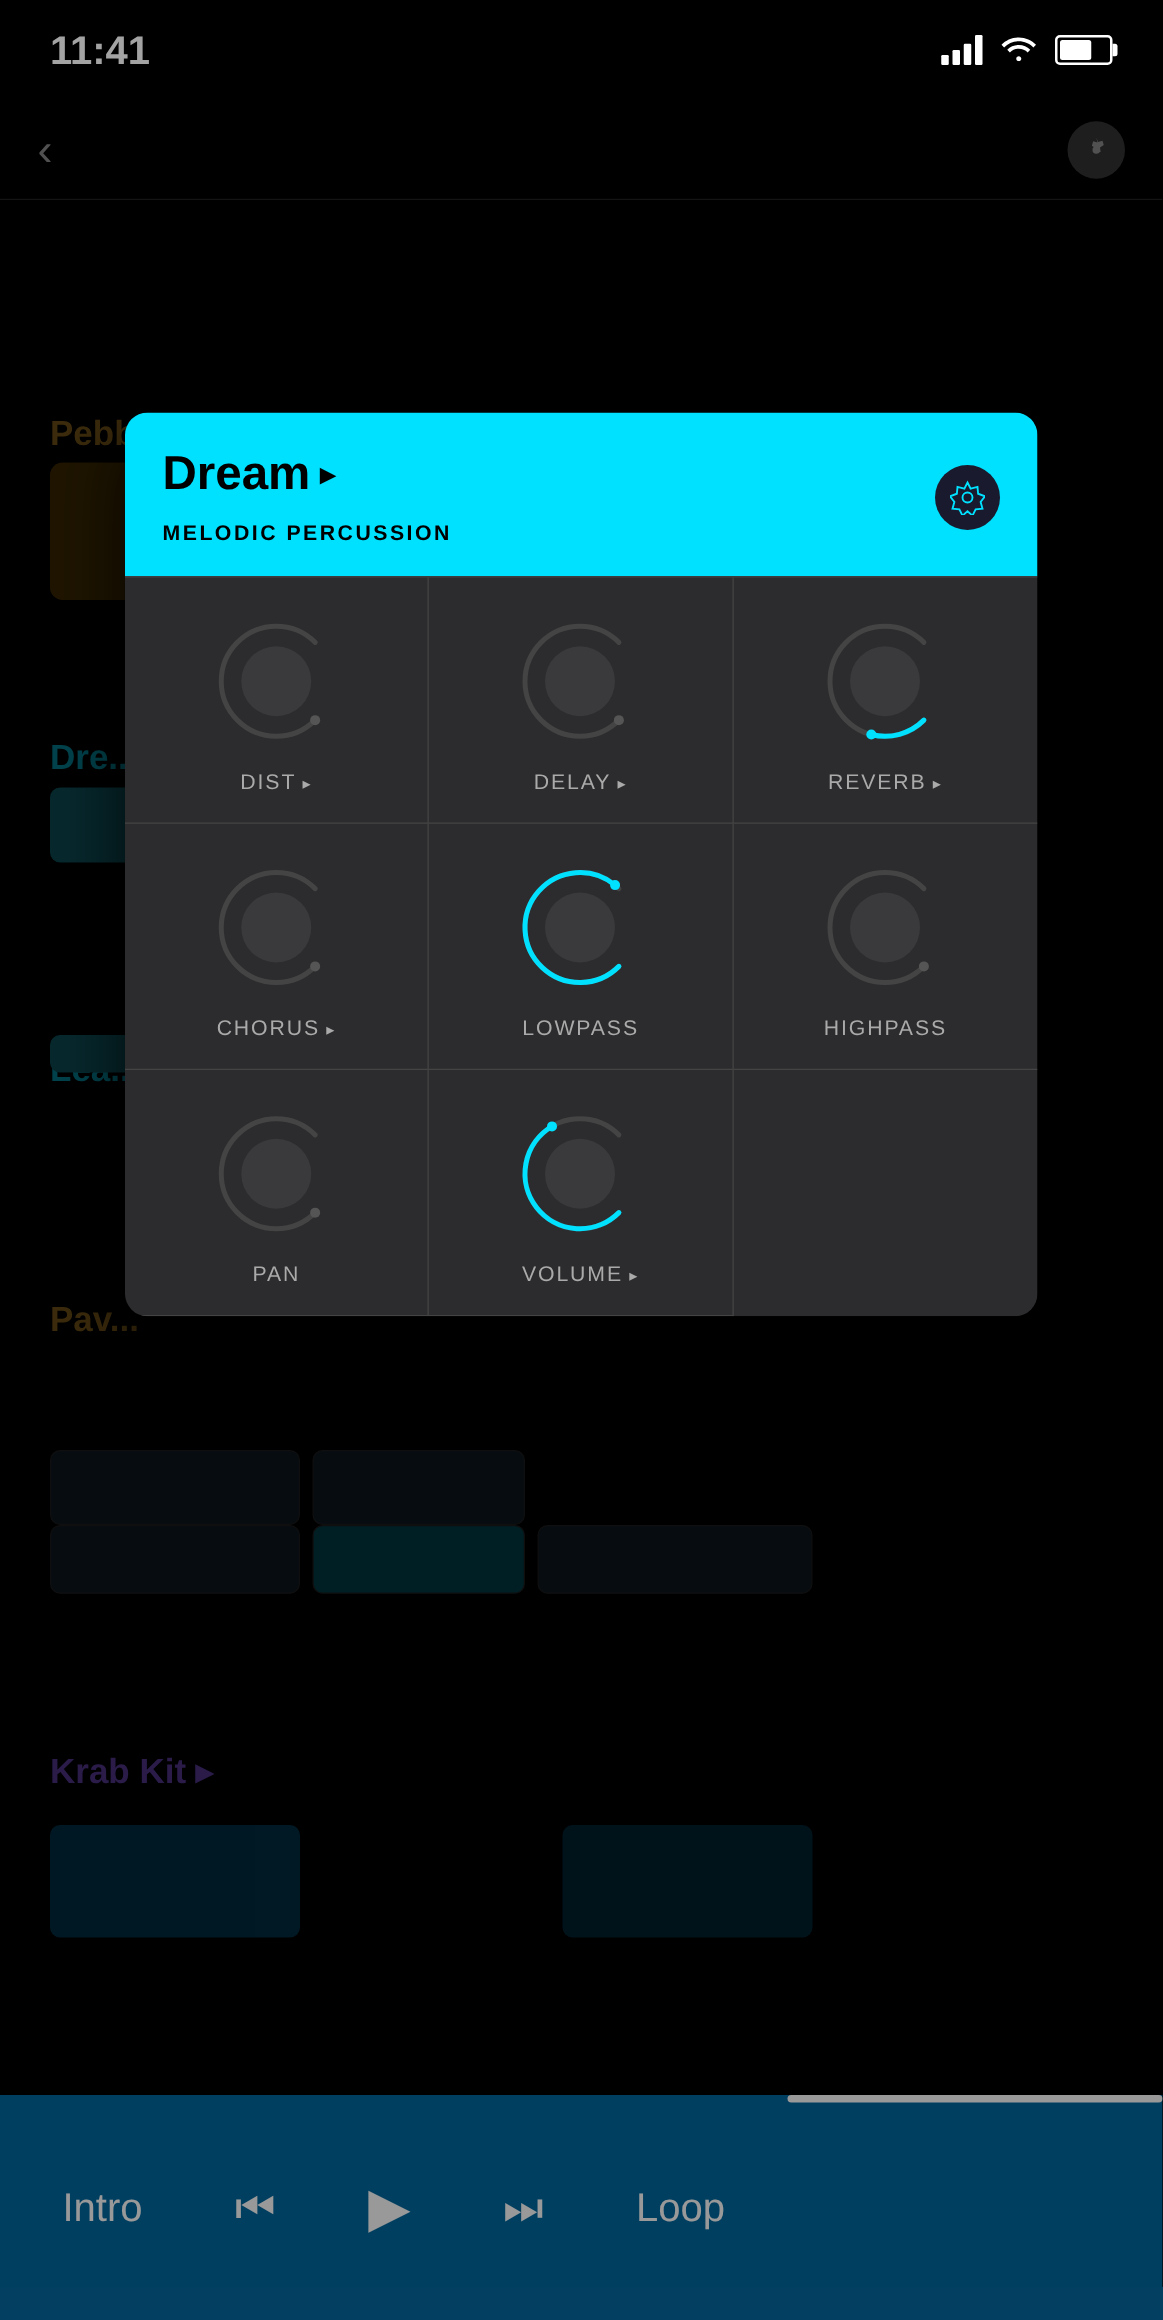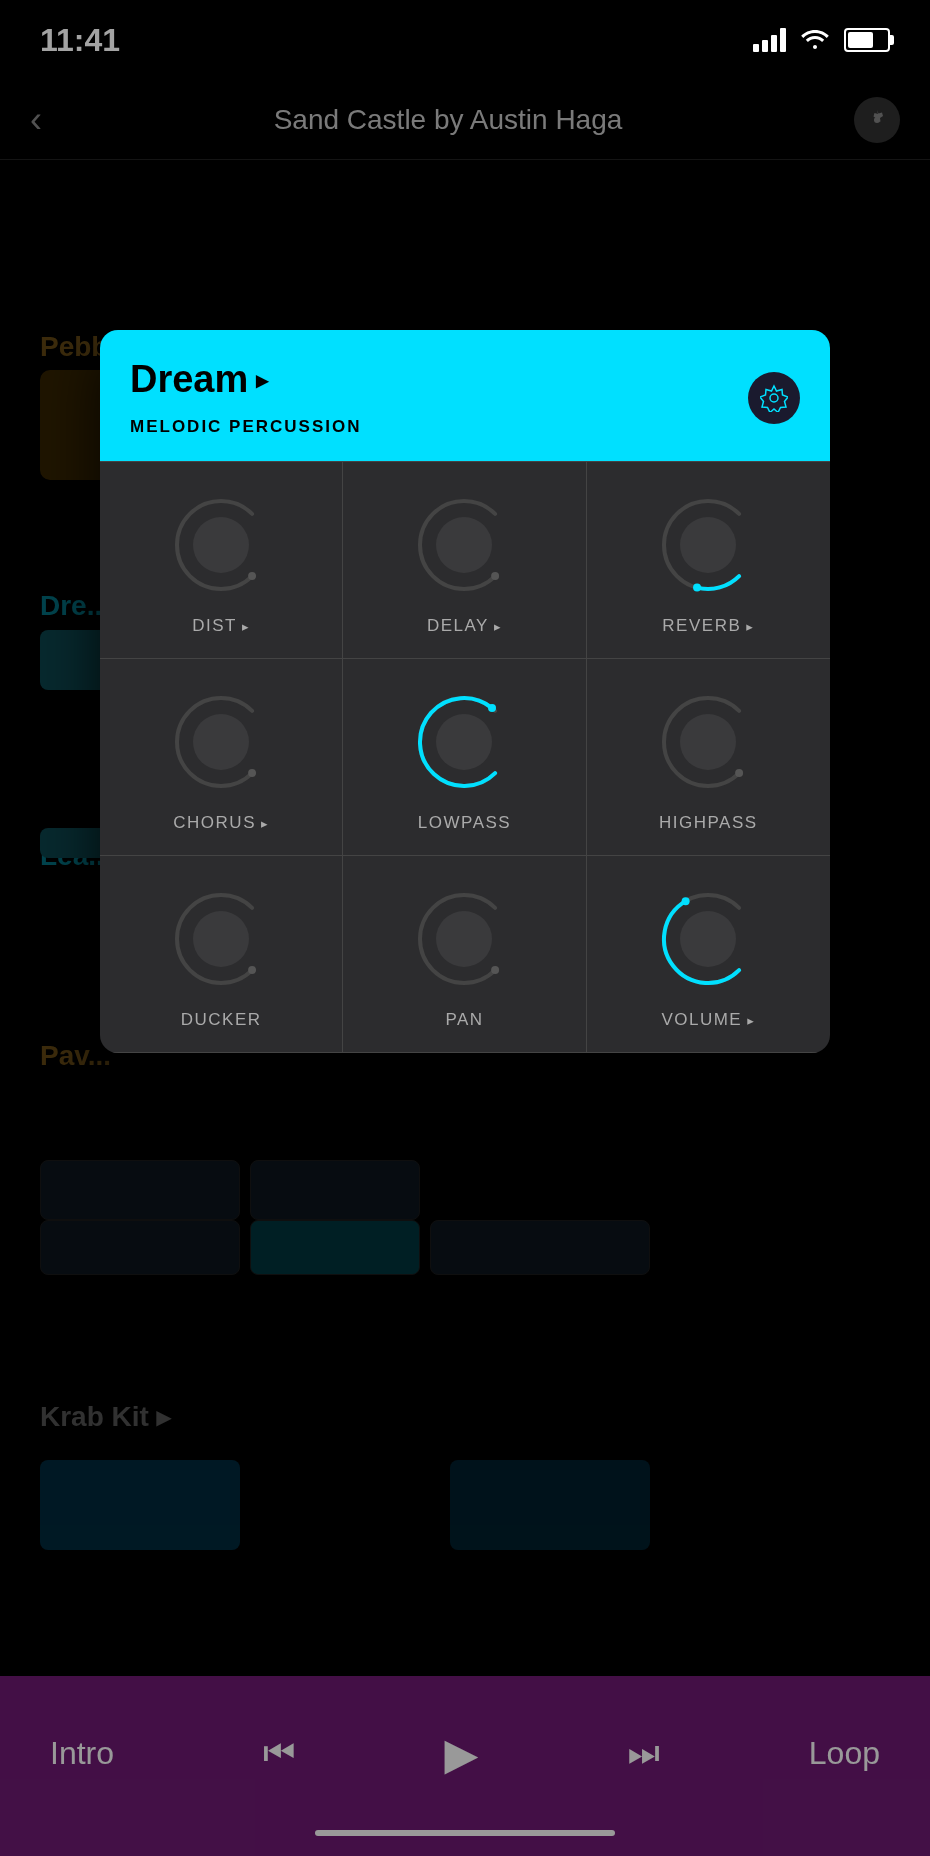--- a/index.html
+++ b/index.html
@@ -144,21 +144,21 @@
       color: #00e0ff;
     }
     .paw-label {
       top: 880px;
       left: 40px;
       color: #c8922a;
     }
     .krab-label {
       top: 1240px;
       left: 40px;
-      color: #a3a3a3;
+      color: #8b5cf6;
     }
 
     
     .bg-tile {
       position: absolute;
       border-radius: 8px;
     }
     .tile-pebble {
       top: 210px; left: 40px;
       width: 120px; height: 110px;
@@ -324,23 +324,23 @@
     .knob-label-arrow {
       font-size: 13px;
       color: #aaa;
     }
 
     
     .transport-bar {
       position: absolute;
       bottom: 0; left: 0; right: 0;
       height: 180px;
-      background: #701a75;
-      display: flex;
-      flex-direction: column;
+      background: #0369a1;
+      display: flex;
+      flex-direction: row;
       z-index: 40;
     }
     .transport-controls {
       flex: 1;
       display: flex;
       align-items: center;
       justify-content: space-between;
       padding: 0 50px;
     }
     .transport-label {
@@ -387,21 +387,20 @@
       </svg>
     </span>
     <div class="battery-icon">
       <div class="battery-fill"></div>
     </div>
   </div>
 </div>
 
 <div class="nav-bar">
   <span class="nav-back">‹</span>
-  <span class="nav-title">Sand Castle by Austin Haga</span>
   <div class="nav-settings">
     <svg width="24" height="24" viewBox="0 0 24 24" fill="#888">
       <path d="M12 2l1.5 3.5 3.5-1 1 3.5-3 2 .5 3.5-3.5.5-.5-3.5-3-2 1-3.5 3.5 1z"></path>
       <circle cx="12" cy="12" r="3" fill="#888"></circle>
     </svg>
   </div>
 </div>
 
 <div class="bg-content">
   <span class="section-label pebble-label">Pebble ▸</span>
@@ -532,33 +531,20 @@
         <div class="knob-cell">
           <svg class="knob-svg" viewBox="0 0 110 110">
 
       <path d="M 86.11269837220809 86.11269837220809 A 44 44 0 1 1 86.11269837220809 23.887301627791903" fill="none" stroke="#444" stroke-width="4" stroke-linecap="round"></path>
 
       <circle cx="55" cy="55" r="28" fill="#3a3a3c"></circle>
 
       <circle cx="86.11269837220809" cy="86.11269837220809" r="4" fill="#555"></circle>
     </svg>
           <span class="knob-label">
-      DUCKER
-    </span>
-        </div>
-        <div class="knob-cell">
-          <svg class="knob-svg" viewBox="0 0 110 110">
-
-      <path d="M 86.11269837220809 86.11269837220809 A 44 44 0 1 1 86.11269837220809 23.887301627791903" fill="none" stroke="#444" stroke-width="4" stroke-linecap="round"></path>
-
-      <circle cx="55" cy="55" r="28" fill="#3a3a3c"></circle>
-
-      <circle cx="86.11269837220809" cy="86.11269837220809" r="4" fill="#555"></circle>
-    </svg>
-          <span class="knob-label">
       PAN
     </span>
         </div>
         <div class="knob-cell">
           <svg class="knob-svg" viewBox="0 0 110 110">
 
       <path d="M 86.11269837220809 86.11269837220809 A 44 44 0 1 1 86.11269837220809 23.887301627791903" fill="none" stroke="#444" stroke-width="4" stroke-linecap="round"></path>
 
       <path d="M 86.11269837220809 86.11269837220809 A 44 44 0 1 1 32.60217770698364 17.127350811826496" fill="none" stroke="#00e0ff" stroke-width="4" stroke-linecap="round"></path>
 

